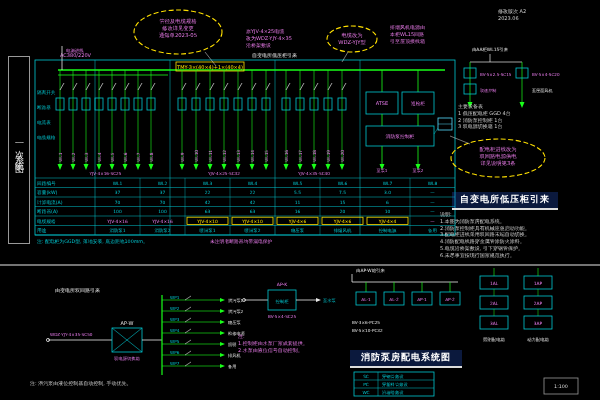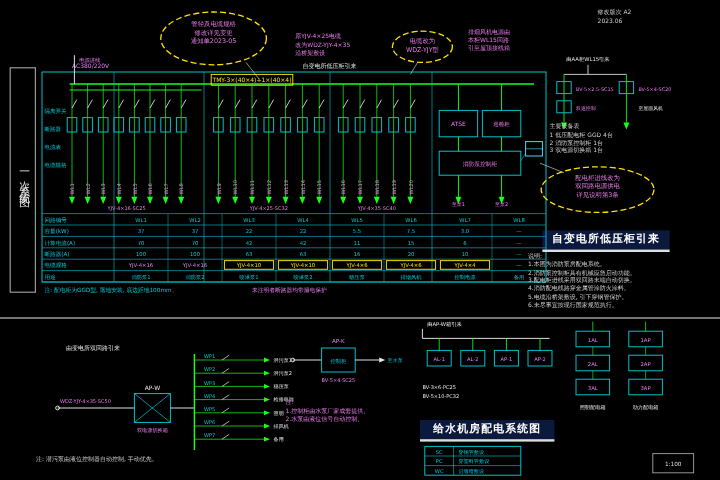--- a/index.html
+++ b/index.html
@@ -394,14 +394,14 @@
 3.配电柜进线采用双回路末端自动切换。
 4.消防配电线路穿金属管涂防火涂料。
 5.电缆沿桥架敷设, 引下穿钢管保护。
 6.未尽事宜按现行国家规范执行。</div>
 
   <div class="t note mg" style="left:238px;top:333px;width:104px">注:
 1.控制柜由水泵厂家成套提供。
 2.水泵由液位信号自动控制。</div>
   <div class="t note" style="left:30px;top:380px;width:170px">注: 潜污泵由液位控制器自动控制, 手动优先。</div>
 
-  <div class="t sys-title" style="left:350px;top:350px;width:112px">给水机房配电系统图</div>
+  <div class="t sys-title" style="left:350px;top:350px;width:112px">消防泵房配电系统图</div>
 </div>
 
 </body></html>

